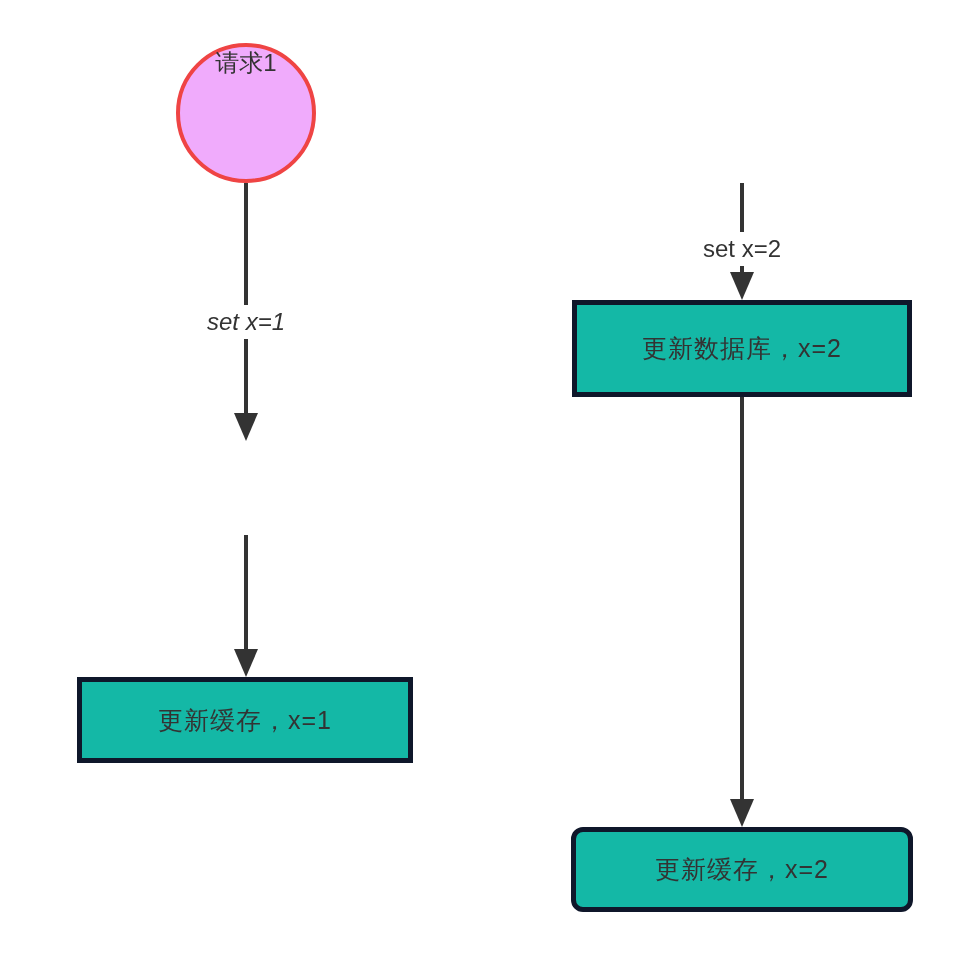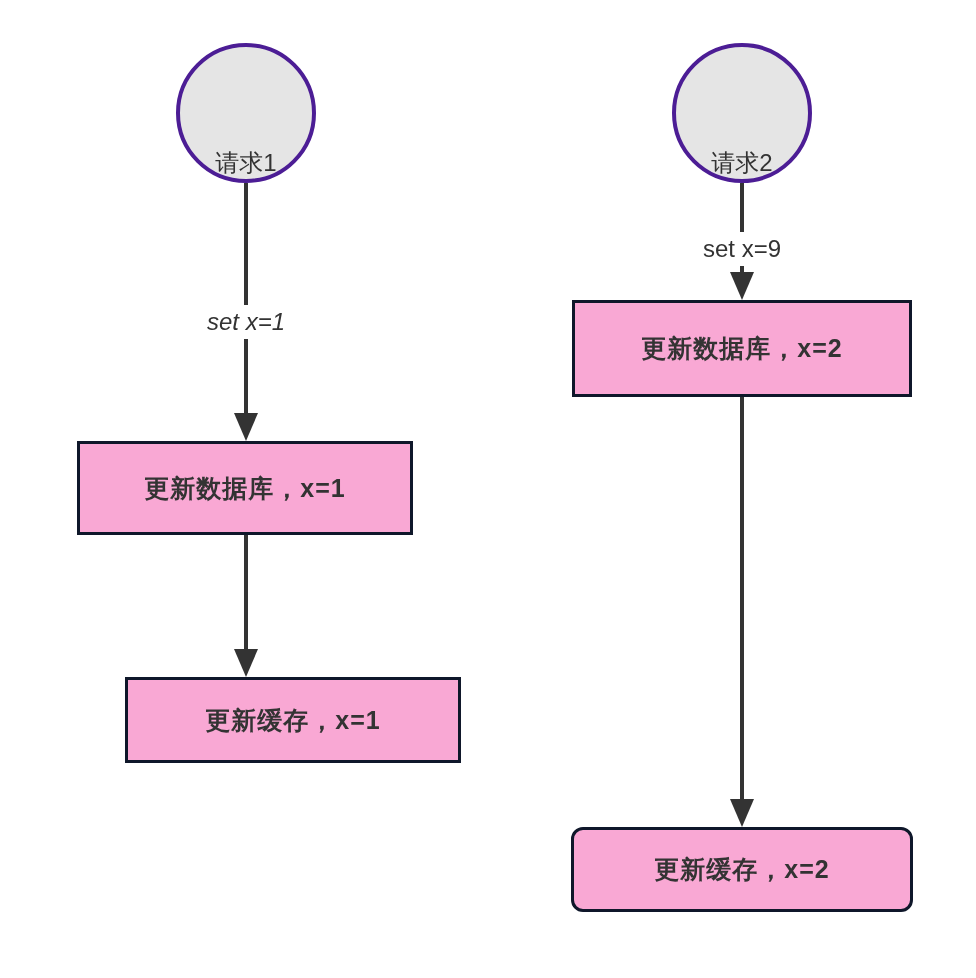--- a/index.html
+++ b/index.html
@@ -14,41 +14,40 @@
     background: #ffffff;
     font-family: "Liberation Sans", "DejaVu Sans", sans-serif;
     color: #333333;
     overflow: hidden;
   }
   .node-circle {
     position: absolute;
     box-sizing: border-box;
     width: 140px;
     height: 140px;
-    border: 4px solid #4c1d95;
+    border: 4px solid #ef4444;
     border-radius: 50%;
-    background: #e5e5e5;
+    background: #f0abfc;
     display: flex;
-    align-items: flex-end;
+    align-items: flex-start;
     justify-content: center;
     font-size: 24px;
     color: #333333;
   }
   .process-box {
     position: absolute;
     box-sizing: border-box;
-    border: 3px solid #0f172a;
-    background: #f9a8d4;
+    border: 5px solid #0f172a;
+    background: #14b8a6;
     display: flex;
     align-items: center;
     justify-content: center;
     font-size: 25px;
     color: #333333;
     letter-spacing: 1px;
-    font-weight: bold;
   }
   .connector-line {
     position: absolute;
     width: 4px;
     background: #333333;
   }
   .arrow-head {
     position: absolute;
     width: 0;
     height: 0;
@@ -72,38 +71,32 @@
 <div class="canvas">
 
   <div class="node-circle" style="left:176px; top:43px;">
     <span>请求1</span>
   </div>
 
   <div class="connector-line" style="left:244px; top:183px; height:230px;"></div>
   <div class="arrow-head" style="left:234px; top:413px;"></div>
   <div class="edge-label" style="left:246px; top:305px;font-style:italic;">set x=1</div>
 
-  <div class="process-box" style="left:77px; top:441px; width:336px; height:94px;">
-    <span>更新数据库，x=1</span>
-  </div>
 
   <div class="connector-line" style="left:244px; top:535px; height:116px;"></div>
   <div class="arrow-head" style="left:234px; top:649px;"></div>
 
-  <div class="process-box" style="left:77px; top:677px; width:336px; height:86px;margin-left:48px;">
+  <div class="process-box" style="left:77px; top:677px; width:336px; height:86px;">
     <span>更新缓存，x=1</span>
   </div>
 
-  <div class="node-circle" style="left:672px; top:43px;">
-    <span>请求2</span>
-  </div>
 
   <div class="connector-line" style="left:740px; top:183px; height:90px;"></div>
   <div class="arrow-head" style="left:730px; top:272px;"></div>
-  <div class="edge-label" style="left:742px; top:232px;">set x=9</div>
+  <div class="edge-label" style="left:742px; top:232px;">set x=2</div>
 
   <div class="process-box" style="left:572px; top:300px; width:340px; height:97px;">
     <span>更新数据库，x=2</span>
   </div>
 
   <div class="connector-line" style="left:740px; top:397px; height:404px;"></div>
   <div class="arrow-head" style="left:730px; top:799px;"></div>
 
   <div class="process-box" style="left:571px; top:827px; width:342px; height:85px;border-radius:12px;">
     <span>更新缓存，x=2</span>

